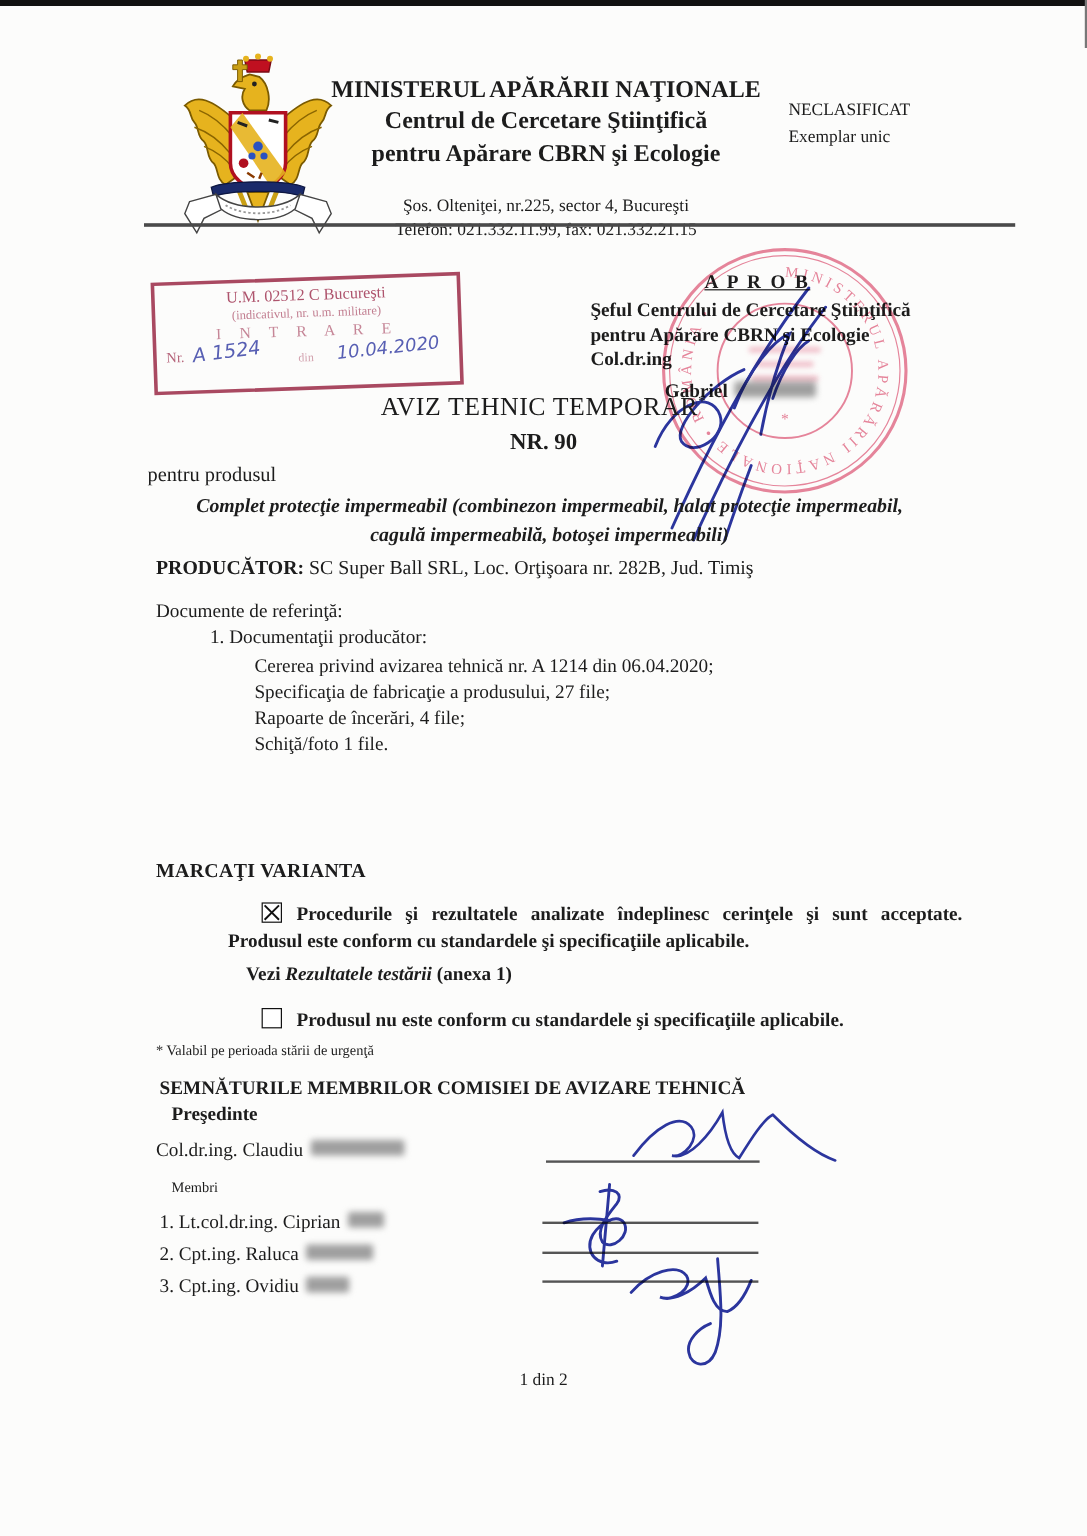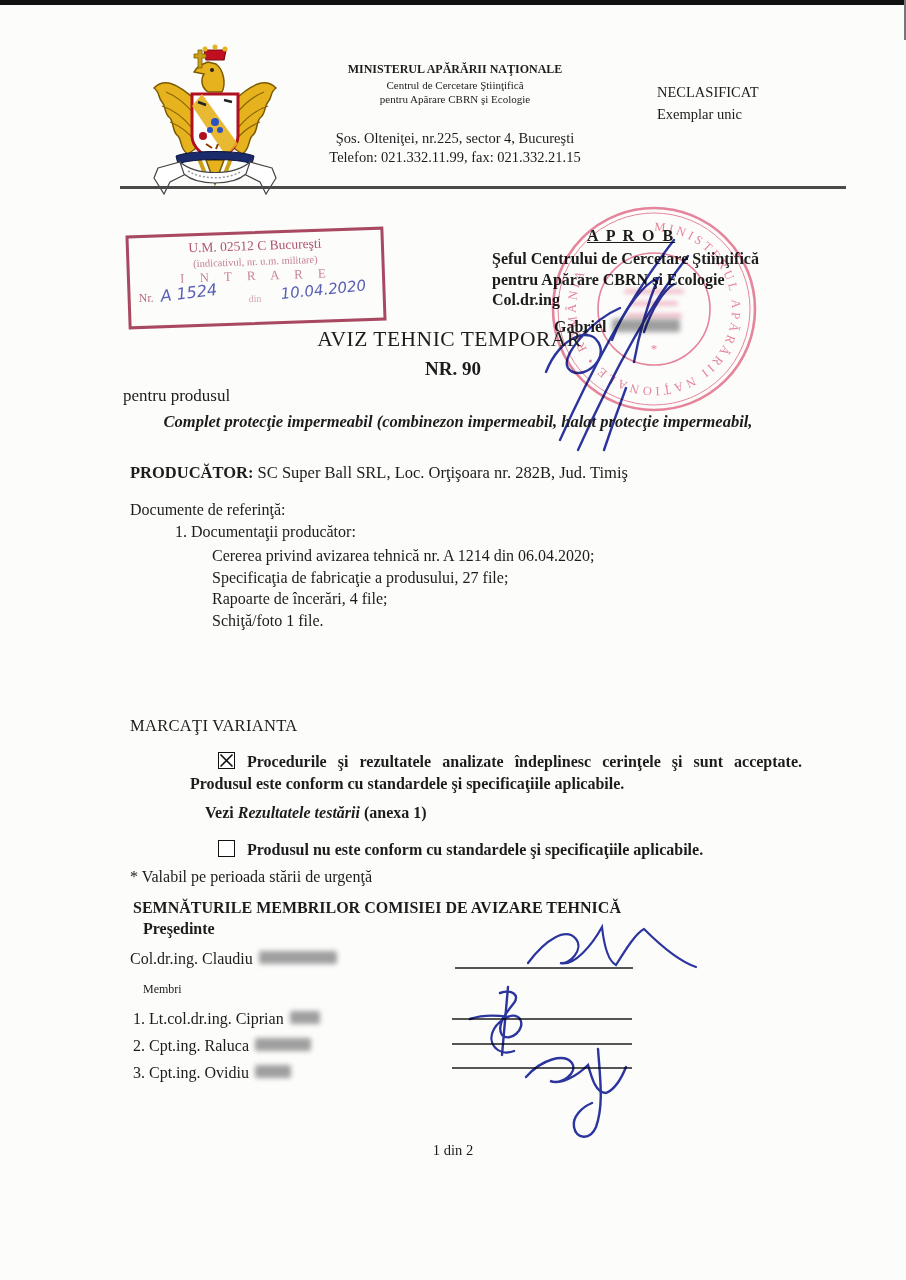--- a/index.html
+++ b/index.html
@@ -7,22 +7,22 @@
     position:relative;width:906px;height:1280px;margin:0 auto;
     background:#fcfcfb;overflow:hidden;
     font-family:"Liberation Serif", serif;color:#1c1c1c;
   }
   .scan-top{position:absolute;left:0;top:0;width:906px;height:5px;background:#111;}
   .scan-right{position:absolute;right:0;top:0;width:2px;height:40px;background:#777;}
   .abs{position:absolute;}
   .b{font-weight:bold;}
   .i{font-style:italic;}
   .hdr-center{left:240px;top:62px;width:430px;text-align:center;line-height:1.32;}
-  .hdr-min{font-size:12px;font-weight:bold;}
-  .hdr-sub{font-size:11px;font-weight:normal;}
+  .hdr-min{font-size:20px;font-weight:bold;}
+  .hdr-sub{font-size:20px;font-weight:bold;}
   .hdr-addr{font-size:14.5px;margin-top:22px;line-height:1.35;}
   .hdr-right{left:657px;top:82px;font-size:14.5px;line-height:1.5;}
   .rule{left:120px;top:186px;width:726px;height:3px;background:#4a4a4a;}
   
   .entry-stamp{
     left:127px;top:231px;width:258px;height:94px;
     border:3px solid #a23a54;transform:rotate(-2deg);
     color:#a84661;font-size:13.5px;text-align:center;line-height:1.25;
     padding-top:4px;box-sizing:border-box;opacity:.92;
   }
@@ -41,26 +41,26 @@
   
   .title1{left:123px;top:326px;width:660px;text-align:center;font-size:21.5px;font-weight:normal;letter-spacing:.5px;}
   .title2{left:123px;top:358px;width:660px;text-align:center;font-size:19px;font-weight:bold;}
   .title3{left:123px;top:386px;width:660px;text-align:left;font-size:17px;font-weight:normal;}
   .prod{left:123px;top:410px;width:670px;text-align:center;font-size:16.5px;font-weight:bold;font-style:italic;line-height:1.45;}
   .producer{left:130px;top:463px;width:660px;font-size:16.5px;}
   .refs-h{left:130px;top:501px;font-size:16px;}
   .ref-item1{left:175px;top:523px;font-size:16px;}
   .ref-lines{left:212px;top:545px;font-size:16px;line-height:21.5px;}
   .ref-item2{left:130px;top:641px;width:662px;font-size:16px;line-height:21.5px;text-align:justify;text-indent:45px;}
-  .marcati{left:130px;top:716px;font-size:16.5px;font-weight:normal;letter-spacing:.3px;}
+  .marcati{left:130px;top:716px;font-size:16.5px;font-weight:bold;letter-spacing:.3px;}
   .opt{left:190px;width:612px;font-size:16px;font-weight:bold;line-height:22px;text-align:justify;text-indent:28px;}
   .opt1{top:750px;}
   .opt2{top:838px;}
   .vezi{left:205px;top:804px;font-size:16px;font-weight:bold;}
-  .note{left:130px;top:868px;font-size:16px;}
+  .note{left:130px;top:868px;font-size:12px;}
   .cbx{display:inline-block;width:15px;height:15px;border:1.6px solid #111;margin-right:12px;position:relative;top:2px;background:#fff;}
   .cbx svg{position:absolute;left:0;top:0;}
   .sig-h{left:133px;top:899px;font-size:16px;font-weight:bold;}
   .sig-pres{left:143px;top:920px;font-size:16px;font-weight:bold;}
   .pres-name{left:130px;top:950px;font-size:16px;}
   .sig-membri{left:143px;top:982px;font-size:12px;font-weight:normal;}
   .member{position:absolute;left:133px;font-size:16px;}
   .sigline{position:absolute;height:1.6px;background:#555;}
   .footer{left:123px;top:1142px;width:660px;text-align:center;font-size:14.5px;}
   .stamp-round{left:548px;top:203px;width:212px;height:212px;mix-blend-mode:multiply;opacity:.85;}
@@ -177,20 +177,21 @@
     <path d="M88 238 C96 214 104 192 110 176"></path>
   </svg>
 
   <div class="abs title1">
     <span>AVIZ TEHNIC TEMPORAR</span><sup style="font-size:13px">*</sup>
   </div>
   <div class="abs title2">NR. 90</div>
   <div class="abs title3">pentru produsul</div>
   <div class="abs prod">
     <div>Complet protecţie impermeabil (combinezon impermeabil, halat protecţie impermeabil,</div>
+    <div>cagulă impermeabilă, botoşei impermeabili)</div>
   </div>
 
   <div class="abs producer">
     <span class="b">PRODUCĂTOR:</span><span> SC Super Ball SRL, Loc. Orţişoara nr. 282B, Jud. Timiş</span>
   </div>
 
   <div class="abs refs-h">Documente de referinţă:</div>
   <div class="abs ref-item1">1.  Documentaţii producător:</div>
   <div class="abs ref-lines">
     <div>Cererea privind avizarea tehnică nr. A 1214 din 06.04.2020;</div>

